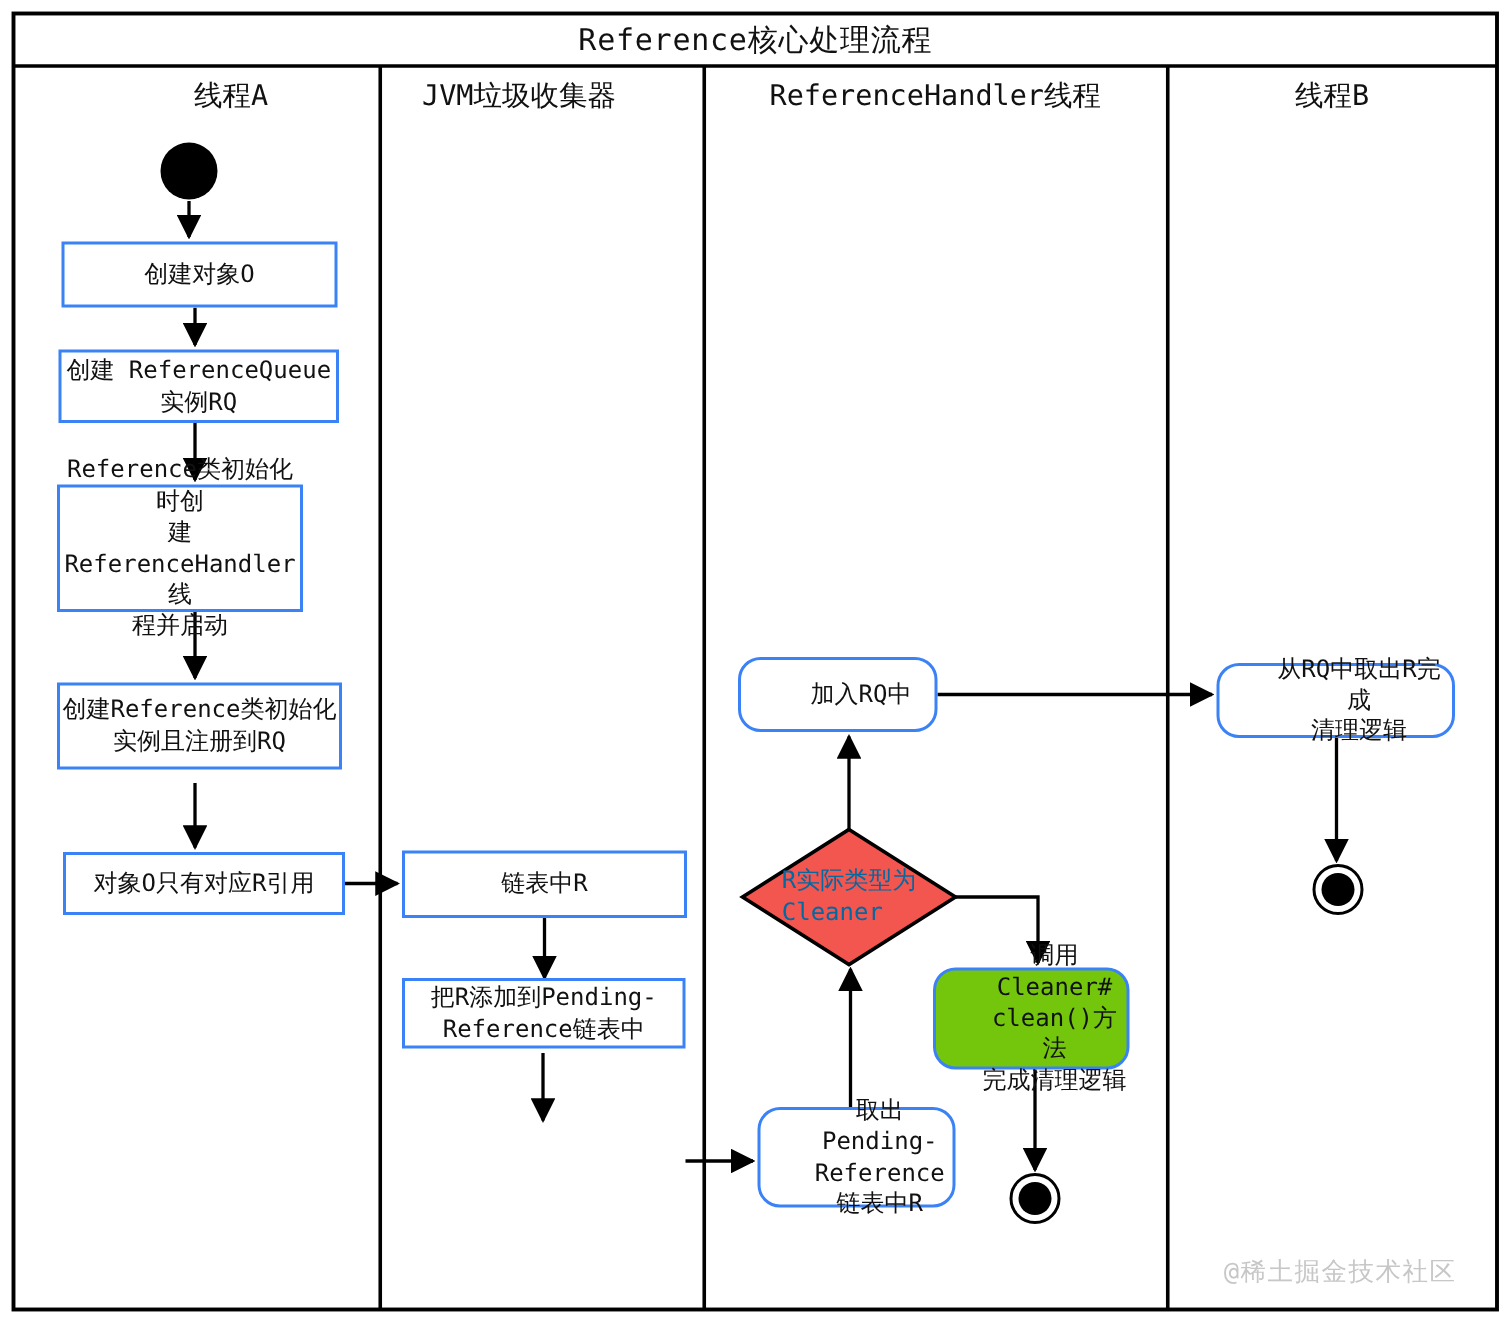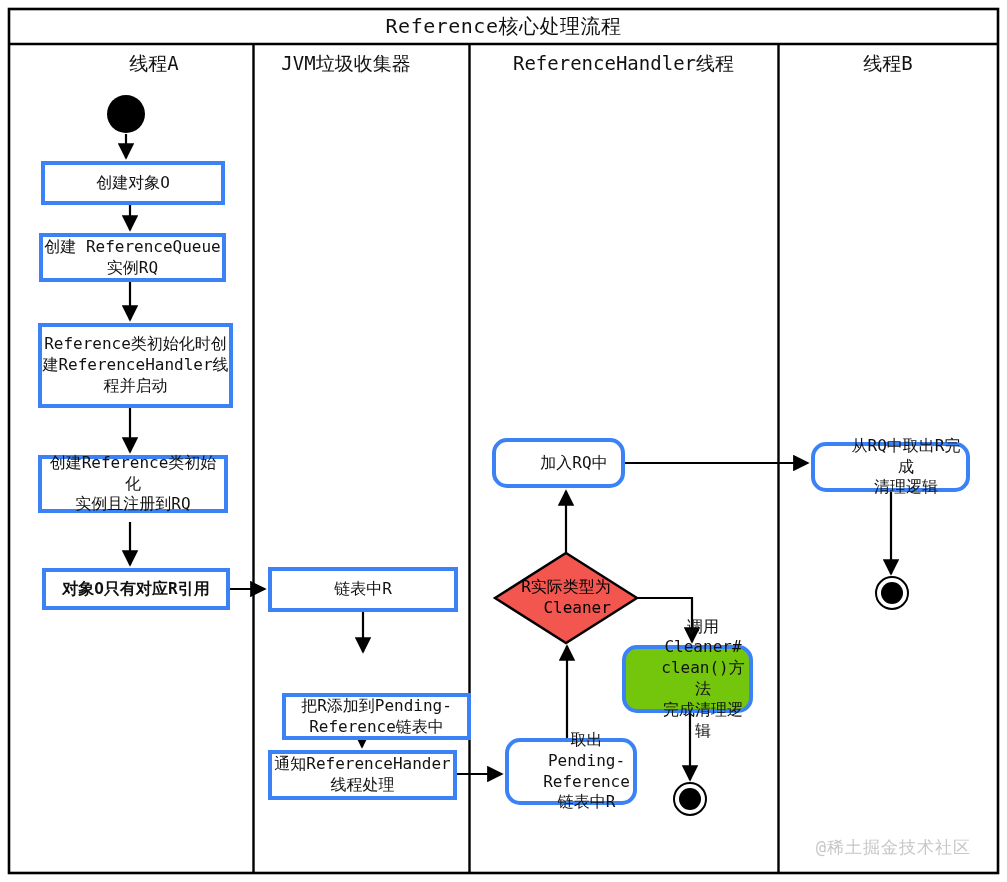--- a/index.html
+++ b/index.html
@@ -17,32 +17,32 @@
     display:flex;align-items:center;justify-content:center;
     font-size:20px;letter-spacing:0.5px;
   }
   .lane-label{
     position:absolute;top:48px;height:32px;
     display:flex;align-items:center;justify-content:center;
     font-size:19px;
   }
   .node{
     position:absolute;box-sizing:border-box;
-    border:4px solid #3b82f6;background:#ffffff;
+    border:2px solid #3b82f6;background:#ffffff;
     display:flex;align-items:center;justify-content:center;
     text-align:center;font-size:16px;line-height:1.3;
     white-space:pre-line;
   }
   .rounded{border-radius:15px;padding-left:31px;}
   .green{background:var(--green,#74c60d);}
   .diamond-label{
     position:absolute;box-sizing:border-box;
     display:flex;align-items:center;justify-content:center;
-    text-align:right;font-size:16px;line-height:1.3;
-    white-space:pre-line;background:transparent;color:#000000;
+    text-align:left;font-size:16px;line-height:1.3;
+    white-space:pre-line;background:transparent;color:#0369a1;
   }
   .watermark{
     position:absolute;right:36px;top:836px;
     font-size:17px;color:#c7c7c7;letter-spacing:1px;
   }
 </style>
 </head>
 <body>
 
 <div id="canvas" style="--green: #74c60d;">
@@ -89,32 +89,30 @@
 
   <div class="title">Reference核心处理流程</div>
   <div class="lane-label" style="left:9px;width:244px;padding-left:23px;">线程A</div>
   <div class="lane-label" style="left:238px;width:216px;">JVM垃圾收集器</div>
   <div class="lane-label" style="left:469px;width:309px;">ReferenceHandler线程</div>
   <div class="lane-label" style="left:778px;width:220px;">线程B</div>
 
   <div class="node" style="left:41px;top:161px;width:184px;height:44px;">创建对象O</div>
   <div class="node" style="left:39px;top:233px;width:187px;height:49px;">创建 ReferenceQueue
 实例RQ</div>
-  <div class="node" style="left:38px;top:323px;width:195px;height:85px;">Reference类初始化时创
+  <div class="node" style="left:38px;top:323px;width:164px;height:85px;">Reference类初始化时创
 建ReferenceHandler线
 程并启动</div>
   <div class="node" style="left:38px;top:455px;width:190px;height:58px;">创建Reference类初始化
 实例且注册到RQ</div>
-  <div class="node" style="left:42px;top:568px;width:188px;height:42px;font-weight:bold;">对象O只有对应R引用</div>
+  <div class="node" style="left:42px;top:568px;width:188px;height:42px;">对象O只有对应R引用</div>
 
   <div class="node" style="left:268px;top:567px;width:190px;height:45px;">链表中R</div>
-  <div class="node" style="left:268px;top:693px;width:189px;height:47px;margin-left:14px;">把R添加到Pending-
+  <div class="node" style="left:268px;top:652px;width:189px;height:47px;">把R添加到Pending-
 Reference链表中</div>
-  <div class="node" style="left:268px;top:750px;width:189px;height:50px;">通知ReferenceHander
-线程处理</div>
 
   <div class="node rounded" style="left:505px;top:738px;width:132px;height:67px;">取出Pending-
 Reference
 链表中R</div>
   <div class="diamond-label" style="left:501px;top:570px;width:130px;height:56px;">R实际类型为
 Cleaner</div>
   <div class="node rounded" style="left:492px;top:438px;width:133px;height:50px;">加入RQ中</div>
   <div class="node rounded green" style="left:622px;top:645px;width:131px;height:68px;">调用Cleaner#
 clean()方法
 完成清理逻辑</div>

